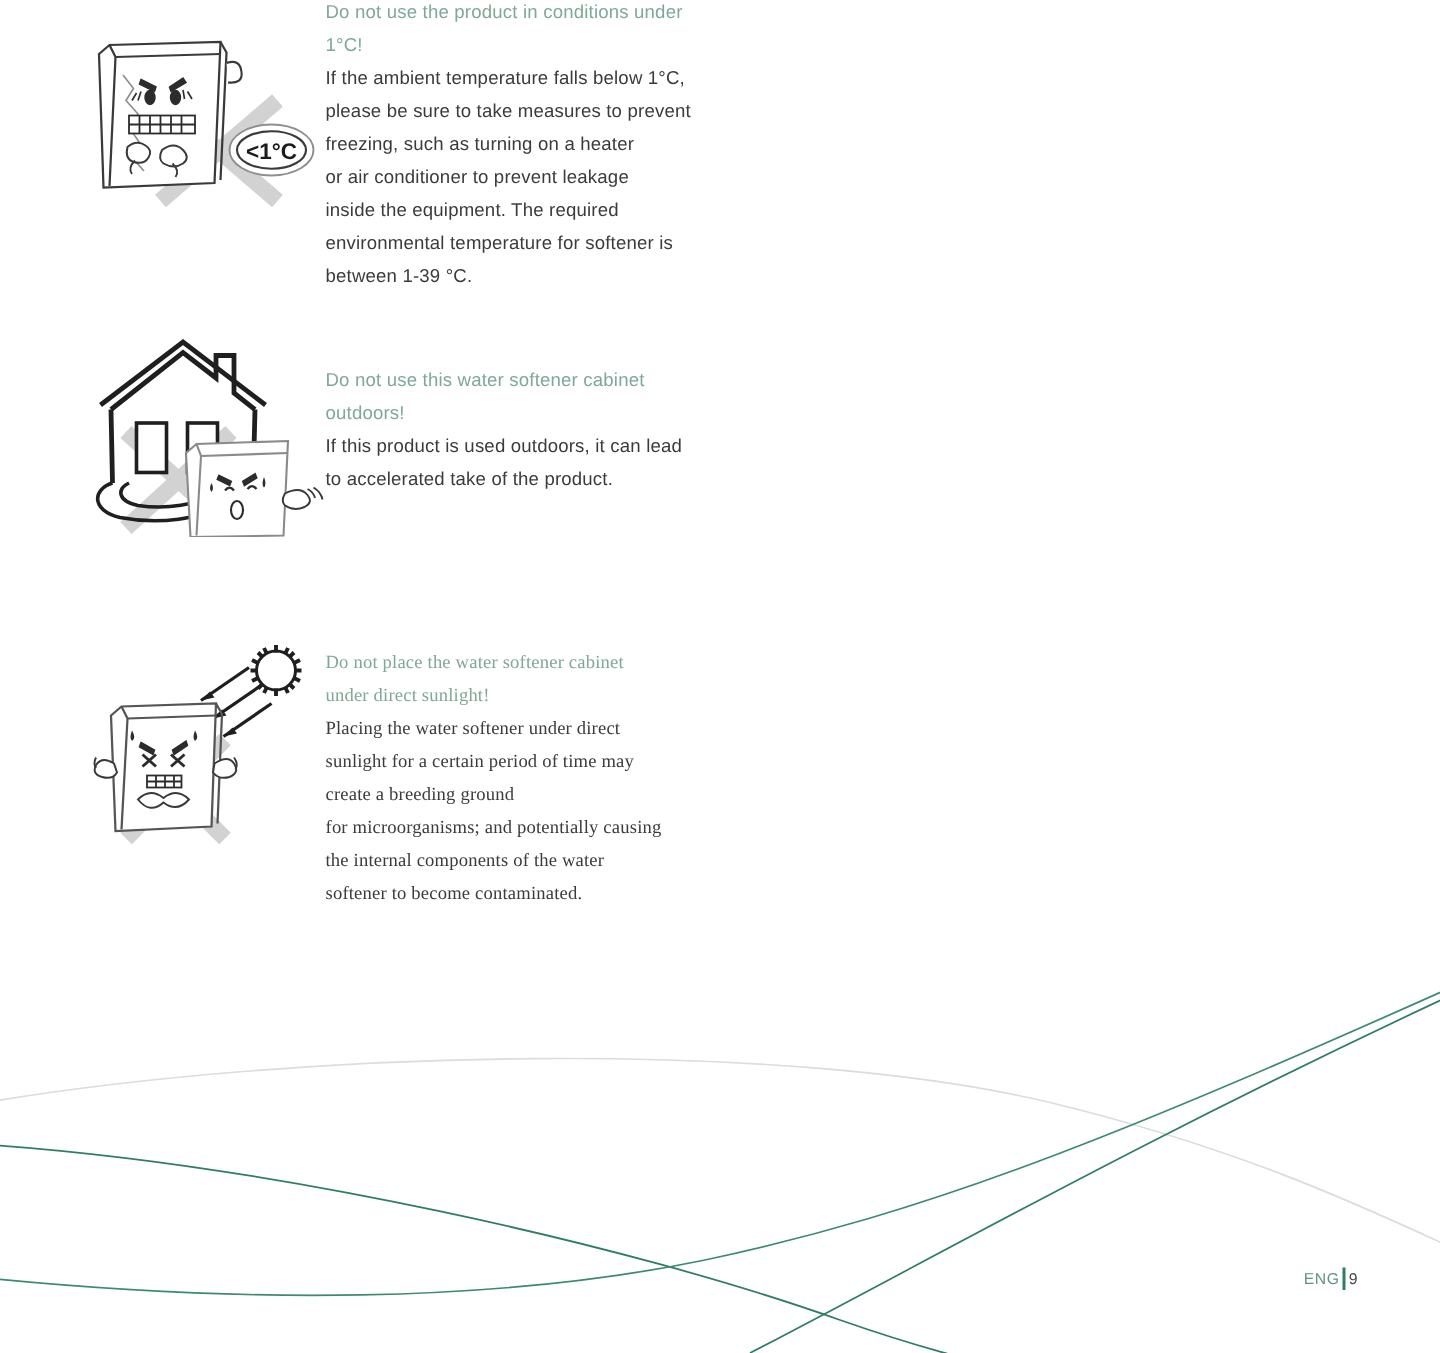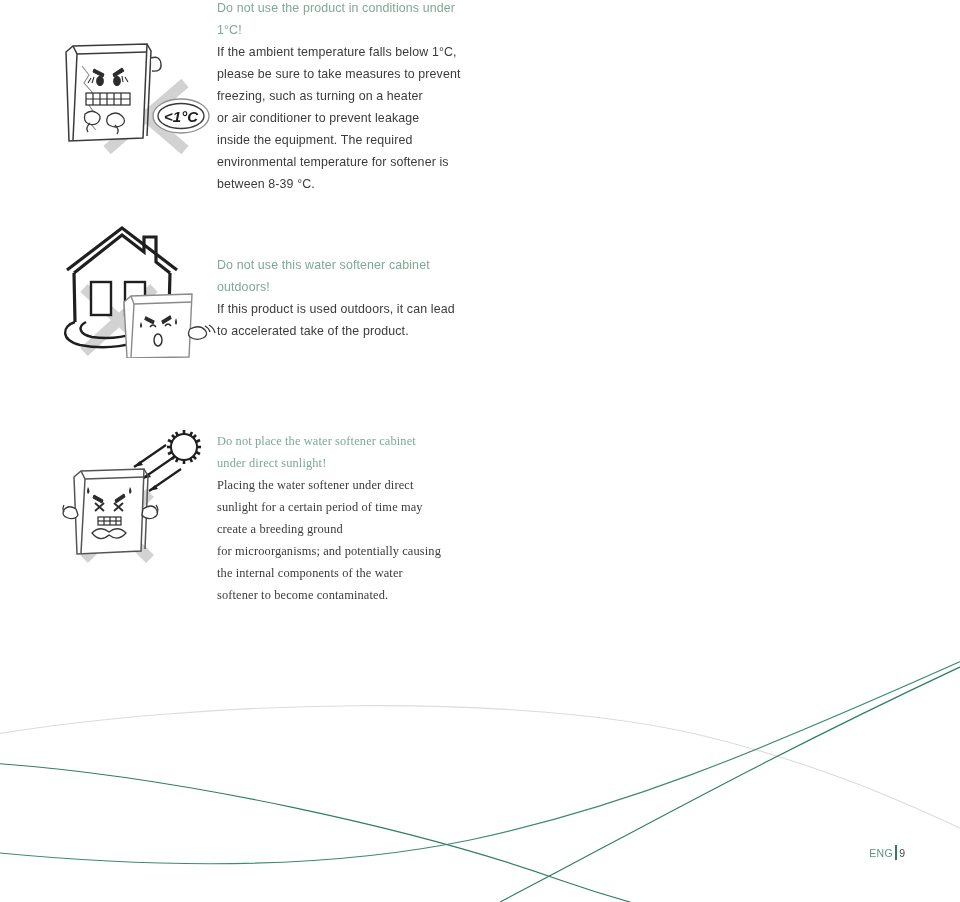--- a/index.html
+++ b/index.html
@@ -52,24 +52,24 @@
     color: #3b3b3b;
     font-size: 12.4px;
     line-height: 22px;
     margin: 0;
     letter-spacing: 0.01em;
   }
 
   
   #notice-cold          { left: 0;  top: 0;   }
   #notice-cold .notice-text      { top: -3px; }
-  #notice-cold .notice-figure    { left: 55px; top: 28px;  width: 160px; height: 130px; font-style: italic; }
+  #notice-cold .notice-figure    { left: 55px; top: 12px;  width: 160px; height: 130px; }
 
   #notice-outdoors      { left: 0;  top: 238px; }
-  #notice-outdoors .notice-text  { top: 16px; }
+  #notice-outdoors .notice-text  { top: 4px; }
   #notice-outdoors .notice-figure{ left: 62px; top: -12px; width: 155px; height: 132px; }
 
   #notice-sunlight      { left: 0;  top: 430px; }
   #notice-sunlight .notice-text  { top: 0; font-family: Liberation Serif, serif; }
   #notice-sunlight .notice-figure{ left: 62px; top: -5px;  width: 155px; height: 155px; }
 
   
   #footer {
     position: absolute;
     right: 55px;
@@ -171,21 +171,21 @@
     </div>
 
     <div class="notice-text">
       <p class="notice-heading">Do not use the product in conditions under 1°C!</p>
       <p class="notice-body">If the ambient temperature falls below 1°C,</p>
       <p class="notice-body">please be sure to take measures to prevent</p>
       <p class="notice-body">freezing, such as turning on a heater</p>
       <p class="notice-body">or air conditioner to prevent leakage</p>
       <p class="notice-body">inside the equipment. The required</p>
       <p class="notice-body">environmental temperature for softener is</p>
-      <p class="notice-body">between 8-39 °C.</p>
+      <p class="notice-body">between 1-39 °C.</p>
     </div>
   </div>
 
   <div class="notice" id="notice-outdoors">
 
     <div class="notice-figure">
       <svg viewBox="0 0 155 132" width="155" height="132" fill="none">
 
         <g stroke="#d2d2d2" stroke-width="11" stroke-linecap="butt">
           <line x1="22" y1="62" x2="92" y2="126"></line>

